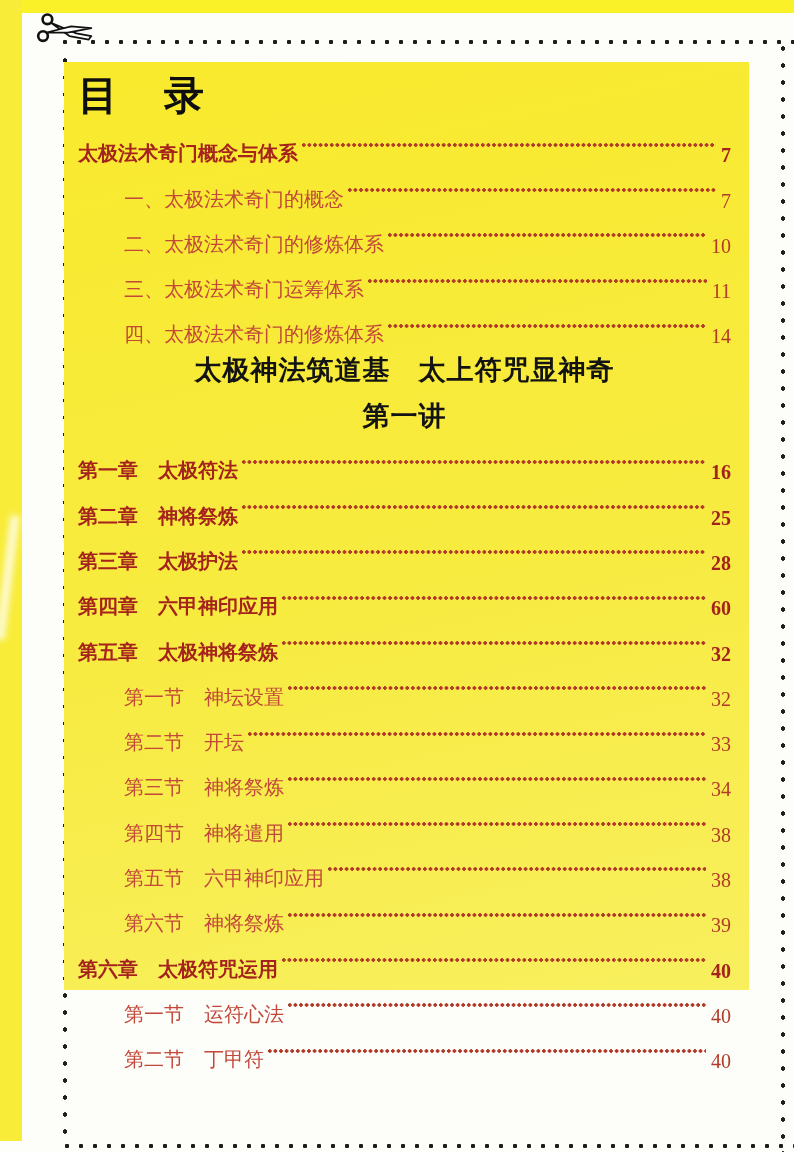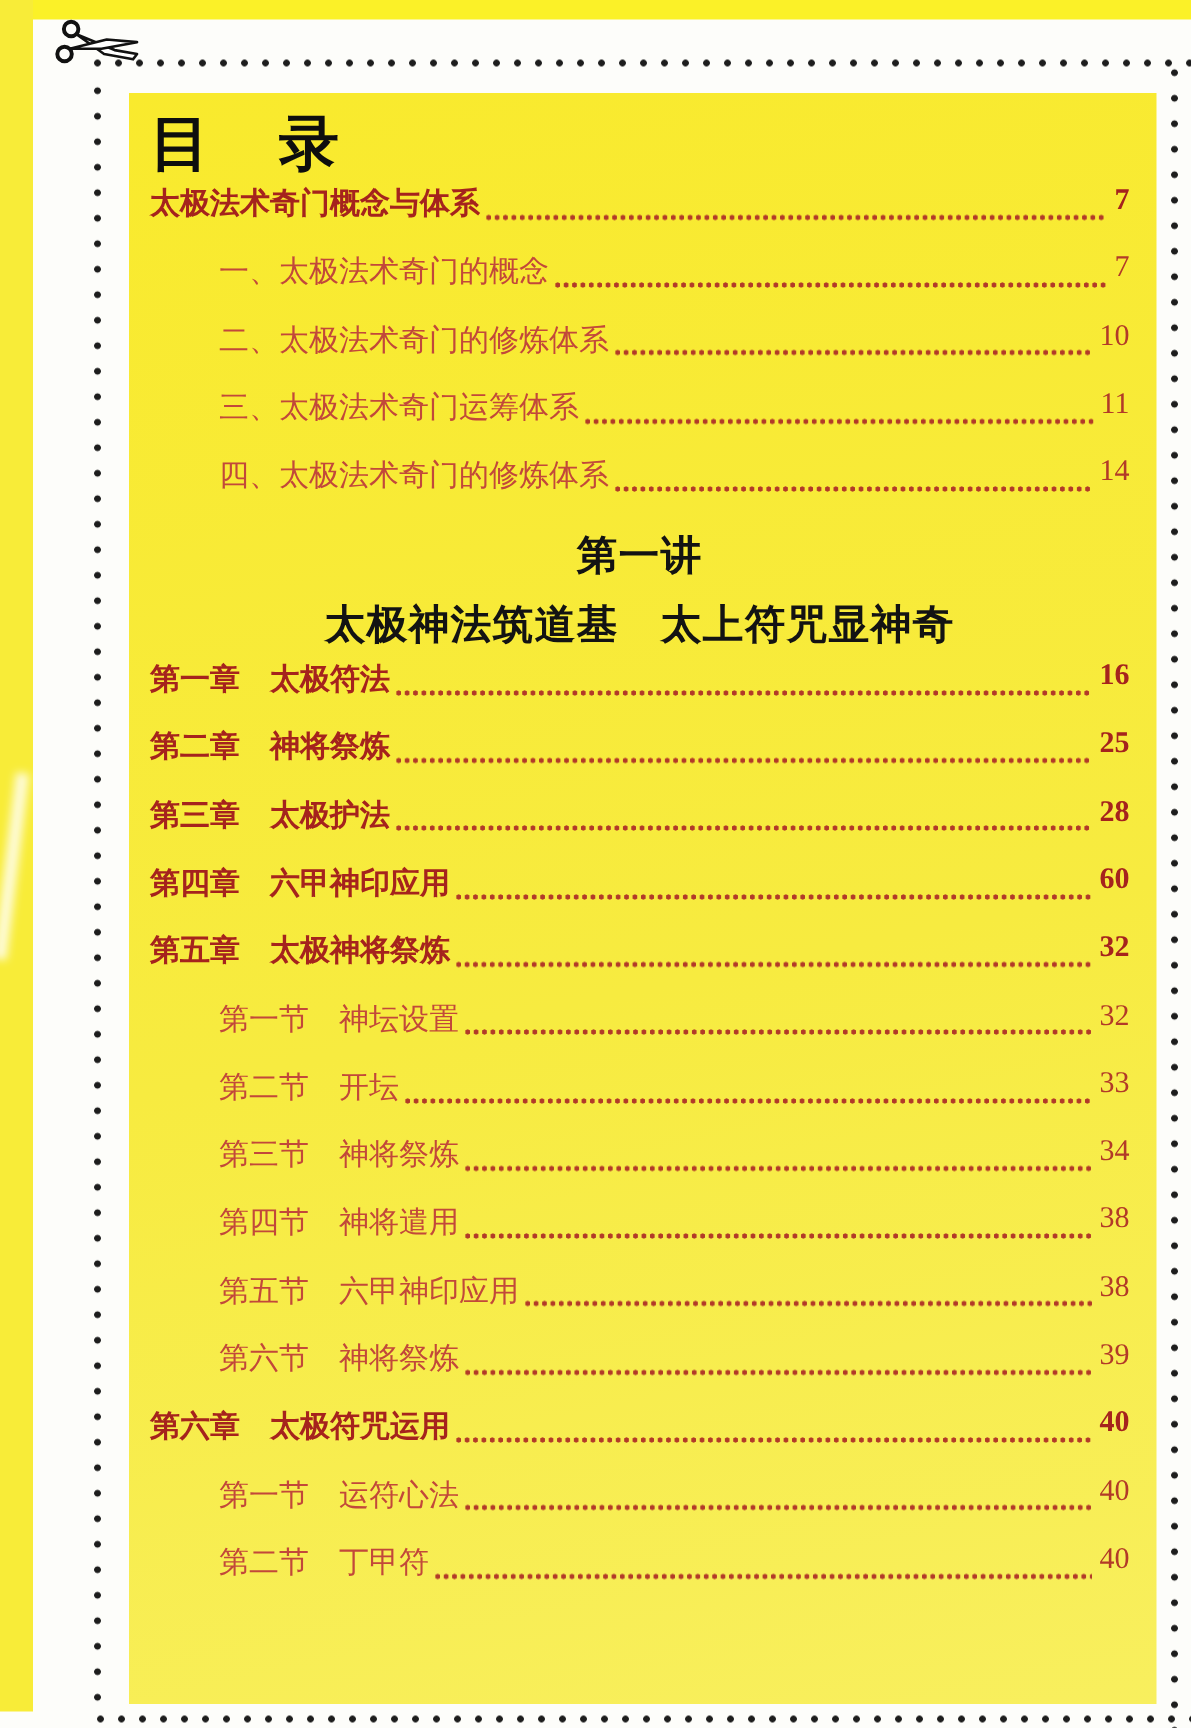--- a/index.html
+++ b/index.html
@@ -19,29 +19,29 @@
     background-size:14px 6px;background-repeat:repeat-x;background-position:left center;}
   .cut-v{width:6px;background-image:radial-gradient(circle,#1d1d1d 2px,rgba(0,0,0,0) 2.5px);
     background-size:6px 17px;background-repeat:repeat-y;background-position:center top;}
   .cut-top{left:58px;top:39px;width:736px;}
   .cut-bottom{left:60px;top:1143px;width:734px;}
   .cut-left{left:62px;top:52px;height:1092px;}
   .cut-right{left:780px;top:40px;height:1112px;}
   .scissors{position:absolute;left:36px;top:12px;width:58px;height:34px;}
   
   .panel{
-    position:absolute;left:86px;top:62px;width:685px;height:1074px;
+    position:absolute;left:64px;top:62px;width:685px;height:928px;
     background:linear-gradient(168deg,#f9ea2d 0%,#f7eb40 55%,#f8ef5e 100%);
     box-sizing:border-box;padding:8px 18px 0 14px;
   }
   .page-title{
     height:52px;line-height:52px;font-size:40px;font-weight:bold;color:#0e0e0e;
     letter-spacing:3px;
   }
-  .toc-row{display:flex;align-items:flex-start;height:45.3px;font-size:20px;}
+  .toc-row{display:flex;align-items:flex-end;height:45.3px;font-size:20px;}
   .kind-part,.kind-chapter{font-weight:bold;color:#a5231d;}
   .kind-sub,.kind-section{color:#c2483a;padding-left:46px;}
   .toc-label{white-space:nowrap;}
   .leader{
     flex:1;height:4px;margin:0 5px 0 3px;align-self:center;
     background-image:radial-gradient(circle,#b23a28 1.55px,rgba(0,0,0,0) 1.9px);
     background-size:5.6px 4px;background-repeat:repeat-x;background-position:left center;
   }
   .toc-page{white-space:nowrap;font-size:20px;color:#b23a28;}
   .kind-part .toc-page,.kind-chapter .toc-page{color:#a5231d;}
@@ -91,22 +91,22 @@
       <div class="toc-row kind-sub">
         <span class="toc-label">三、太极法术奇门运筹体系</span>
         <span class="leader"></span>
         <span class="toc-page">11</span>
       </div>
       <div class="toc-row kind-sub">
         <span class="toc-label">四、太极法术奇门的修炼体系</span>
         <span class="leader"></span>
         <span class="toc-page">14</span>
       </div>
+      <div class="toc-heading">太极神法筑道基　太上符咒显神奇</div>
       <div class="toc-heading">第一讲</div>
-      <div class="toc-heading">太极神法筑道基　太上符咒显神奇</div>
       <div class="toc-row kind-chapter">
         <span class="toc-label">第一章　太极符法</span>
         <span class="leader"></span>
         <span class="toc-page">16</span>
       </div>
       <div class="toc-row kind-chapter">
         <span class="toc-label">第二章　神将祭炼</span>
         <span class="leader"></span>
         <span class="toc-page">25</span>
       </div>

